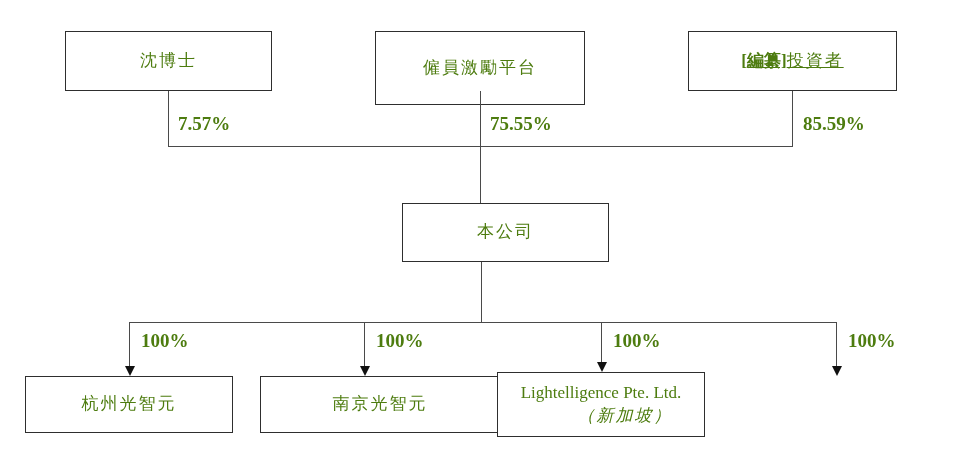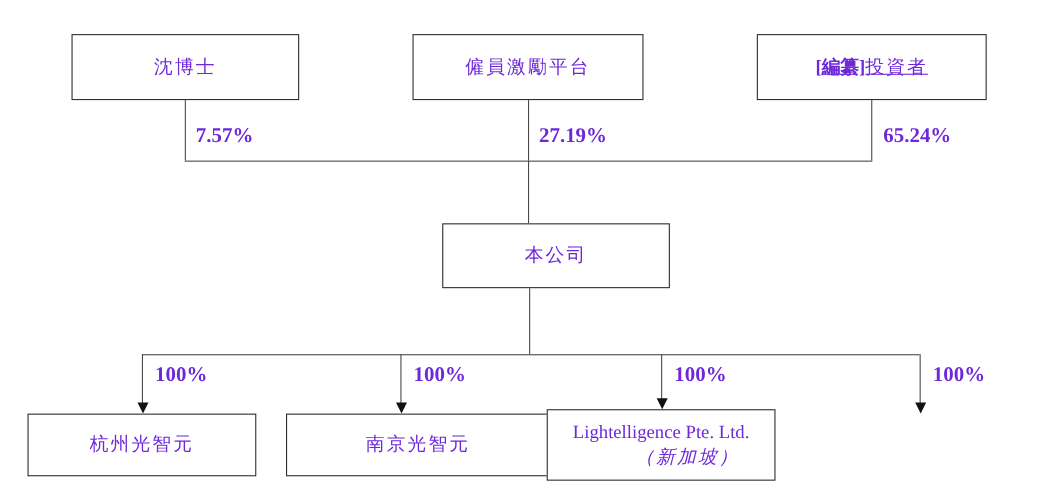--- a/index.html
+++ b/index.html
@@ -6,21 +6,21 @@
     margin: 0;
     padding: 0;
     background: #ffffff;
   }
   .canvas {
     position: relative;
     width: 966px;
     height: 456px;
     background: #ffffff;
     font-family: "Liberation Serif", "DejaVu Serif", serif;
-    color: #6d28d9;
+    color: #4d7c0f;
     overflow: hidden;
   }
   .box {
     position: absolute;
     border: 1px solid #2e2e2e;
     background: #ffffff;
     display: flex;
     flex-direction: column;
     align-items: center;
     justify-content: center;
@@ -64,37 +64,37 @@
 </style>
 </head>
 <body>
 
 <div class="canvas">
 
   <div class="box cjk" style="left:65px; top:31px; width:207px; height:60px;">
     <span>沈博士</span>
   </div>
 
-  <div class="box cjk" style="left:375px; top:31px; width:210px; height:60px;">
+  <div class="box cjk" style="left:375px; top:31px; width:210px; height:74px;">
     <span>僱員激勵平台</span>
   </div>
 
   <div class="box" style="left:688px; top:31px; width:209px; height:60px;text-decoration:underline;">
     <span><span class="bold">[編纂]</span><span class="cjk">投資者</span></span>
   </div>
 
   <div class="line vline" style="left:168px; top:91px; height:55px;"></div>
   <div class="line vline" style="left:480px; top:91px; height:55px;"></div>
   <div class="line vline" style="left:792px; top:91px; height:55px;"></div>
   <div class="line hline" style="left:168px; top:146px; width:625px;"></div>
   <div class="line vline" style="left:480px; top:146px; height:57px;"></div>
 
   <div class="pct" style="left:178px; top:113px;">7.57%</div>
-  <div class="pct" style="left:490px; top:113px;">27.19%</div>
-  <div class="pct" style="left:803px; top:113px;">65.24%</div>
+  <div class="pct" style="left:490px; top:113px;">75.55%</div>
+  <div class="pct" style="left:803px; top:113px;">85.59%</div>
 
   <div class="box cjk" style="left:378px; top:203px; width:207px; height:59px;margin-left:24px;">
     <span>本公司</span>
   </div>
 
   <div class="line vline" style="left:481px; top:262px; height:60px;"></div>
   <div class="line hline" style="left:129px; top:322px; width:707px;"></div>
 
   <div class="line vline" style="left:129px; top:322px; height:45px;"></div>
   <div class="arrowhead" style="left:125px; top:366px;"></div>

